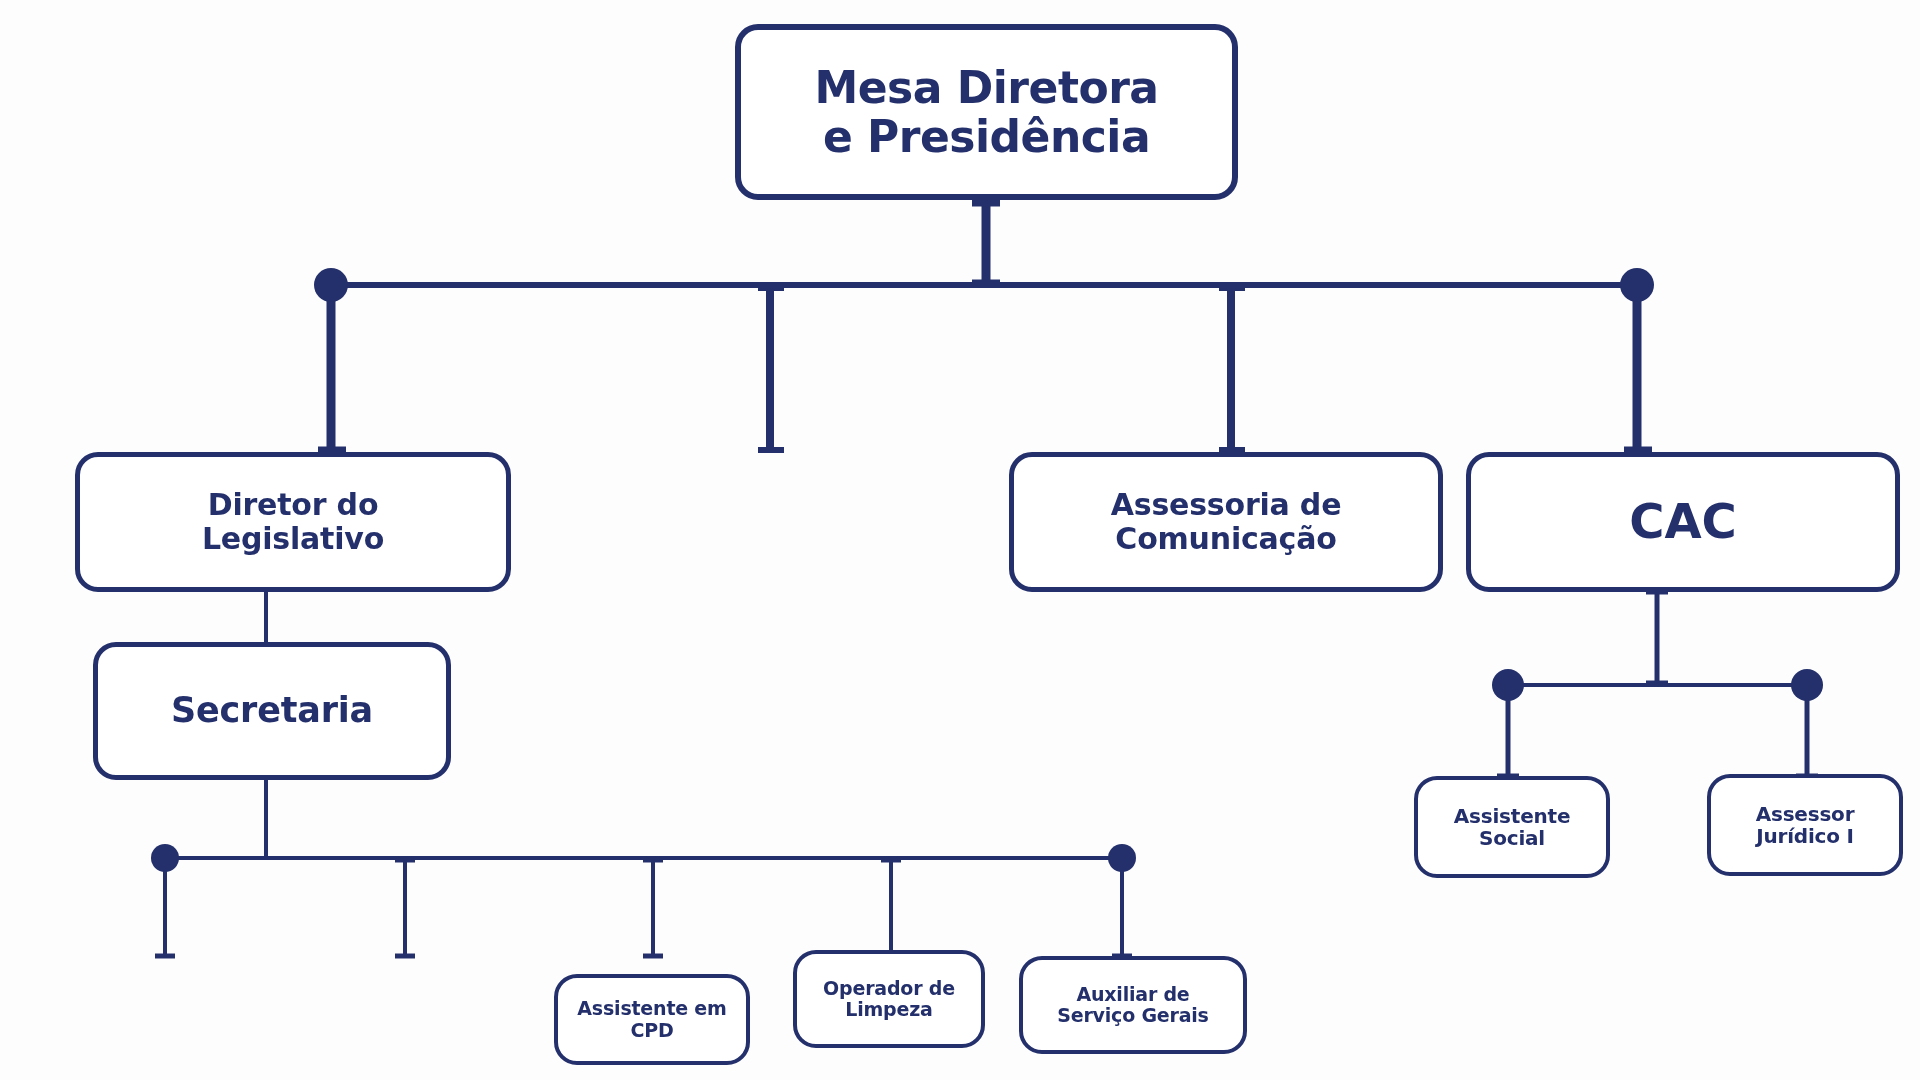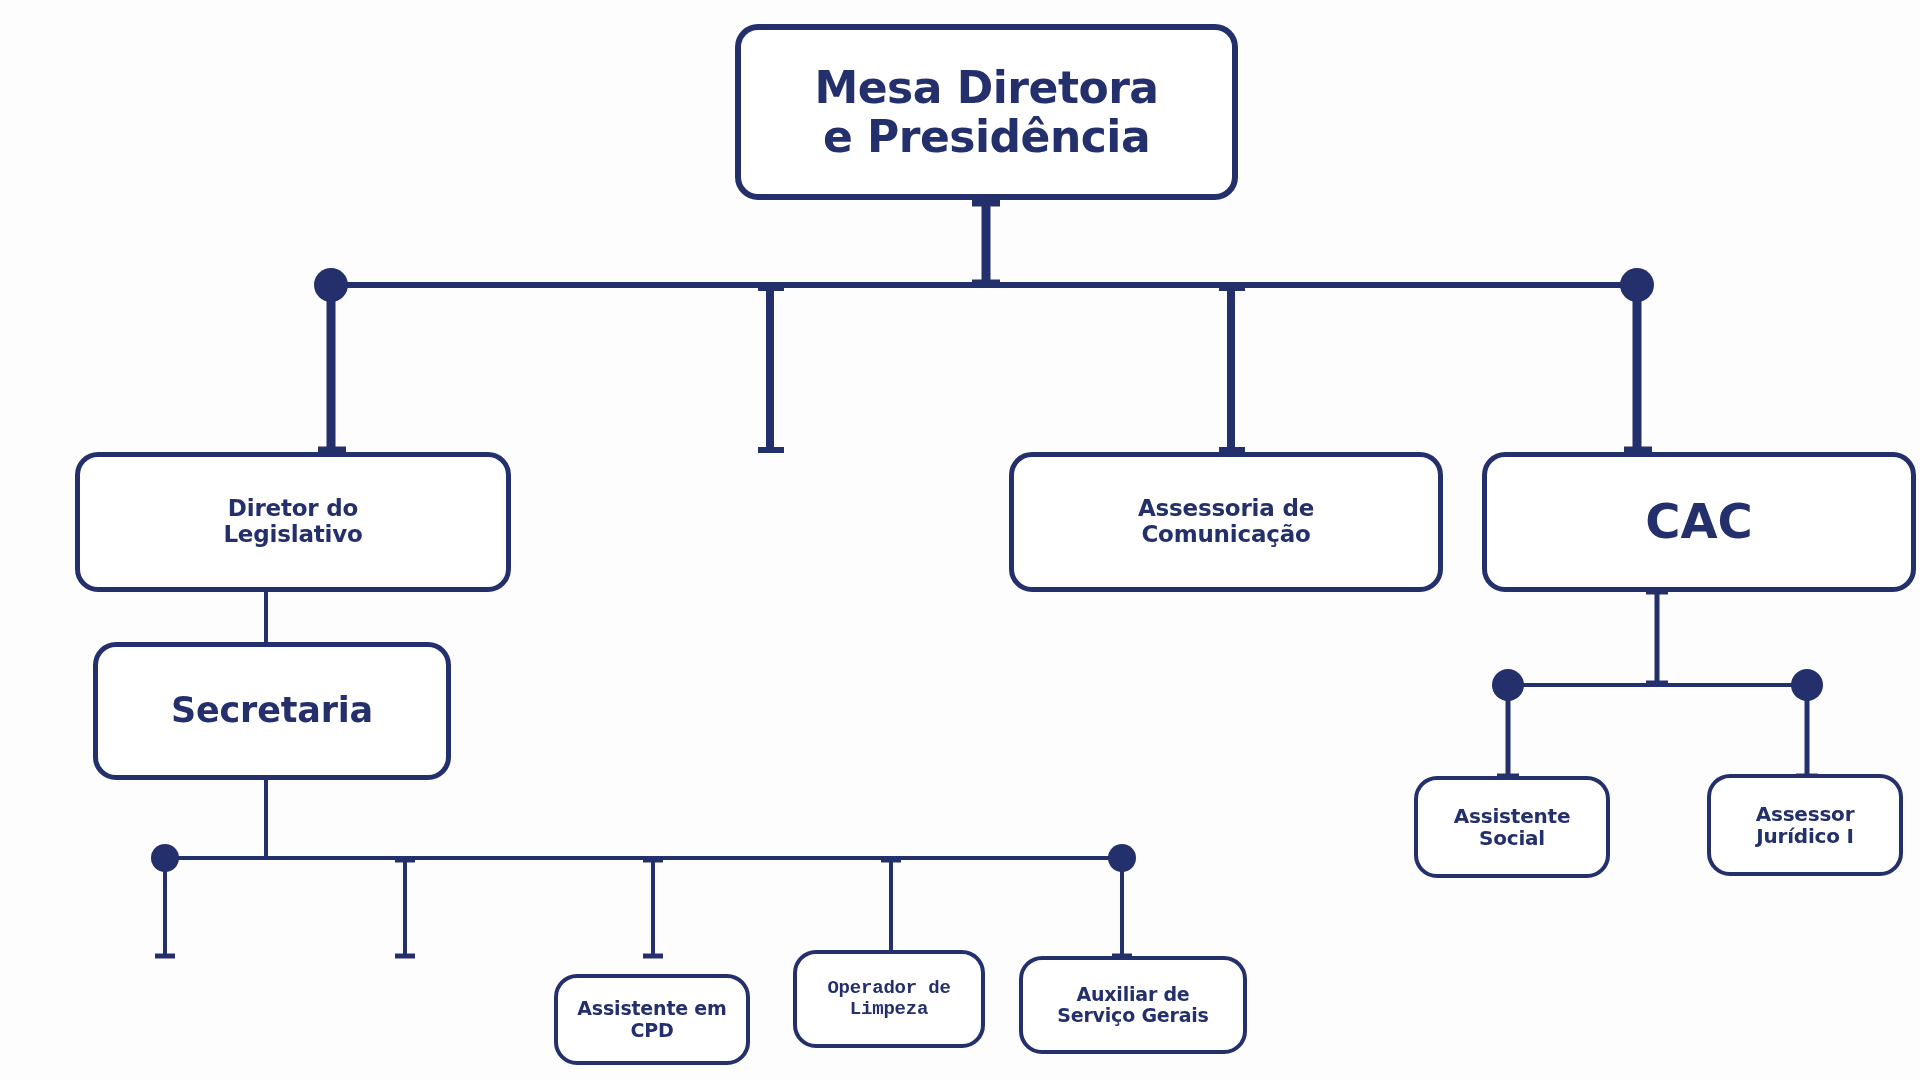--- a/index.html
+++ b/index.html
@@ -43,21 +43,21 @@
     letter-spacing: -0.2px;
     border-radius: 23px;
   }
   .node.lvl0 {
     border: 6px solid #24306b;
     font-size: 44px;
     letter-spacing: -0.5px;
   }
   .node.lvl1 {
     border: 5px solid #24306b;
-    font-size: 23px;
+    font-size: 30px;
   }
   .node.lvl1-big {
     border: 5px solid #24306b;
     font-size: 48px;
     letter-spacing: 0px;
   }
   .node.lvl2 {
     border: 5px solid #24306b;
     font-size: 35px;
   }
@@ -144,30 +144,30 @@
   <div class="node lvl0" style="left:735px; top:24px; width:503px; height:176px;">Mesa Diretora
 e Presidência</div>
 
   <div class="node lvl1" style="left:75px; top:452px; width:436px; height:140px;">Diretor do
 Legislativo</div>
 
 
   <div class="node lvl1" style="left:1009px; top:452px; width:434px; height:140px;">Assessoria de
 Comunicação</div>
 
-  <div class="node lvl1-big" style="left:1466px; top:452px; width:434px; height:140px;margin-left:16px;">CAC</div>
+  <div class="node lvl1-big" style="left:1466px; top:452px; width:434px; height:140px;">CAC</div>
 
   <div class="node lvl2" style="left:93px; top:642px; width:358px; height:138px;">Secretaria</div>
 
 
 
   <div class="node lvl3" style="left:554px; top:974px; width:196px; height:91px;">Assistente em
 CPD</div>
 
-  <div class="node lvl3" style="left:793px; top:950px; width:192px; height:98px;font-family:Liberation Mono, monospace;">Operador de
+  <div class="node lvl3" style="left:793px; top:950px; width:192px; height:98px;">Operador de
 Limpeza</div>
 
   <div class="node lvl3" style="left:1019px; top:956px; width:228px; height:98px;">Auxiliar de
 Serviço Gerais</div>
 
   <div class="node lvl3b" style="left:1414px; top:776px; width:196px; height:102px;">Assistente
 Social</div>
 
   <div class="node lvl3b" style="left:1707px; top:774px; width:196px; height:102px;">Assessor
 Jurídico I</div>

